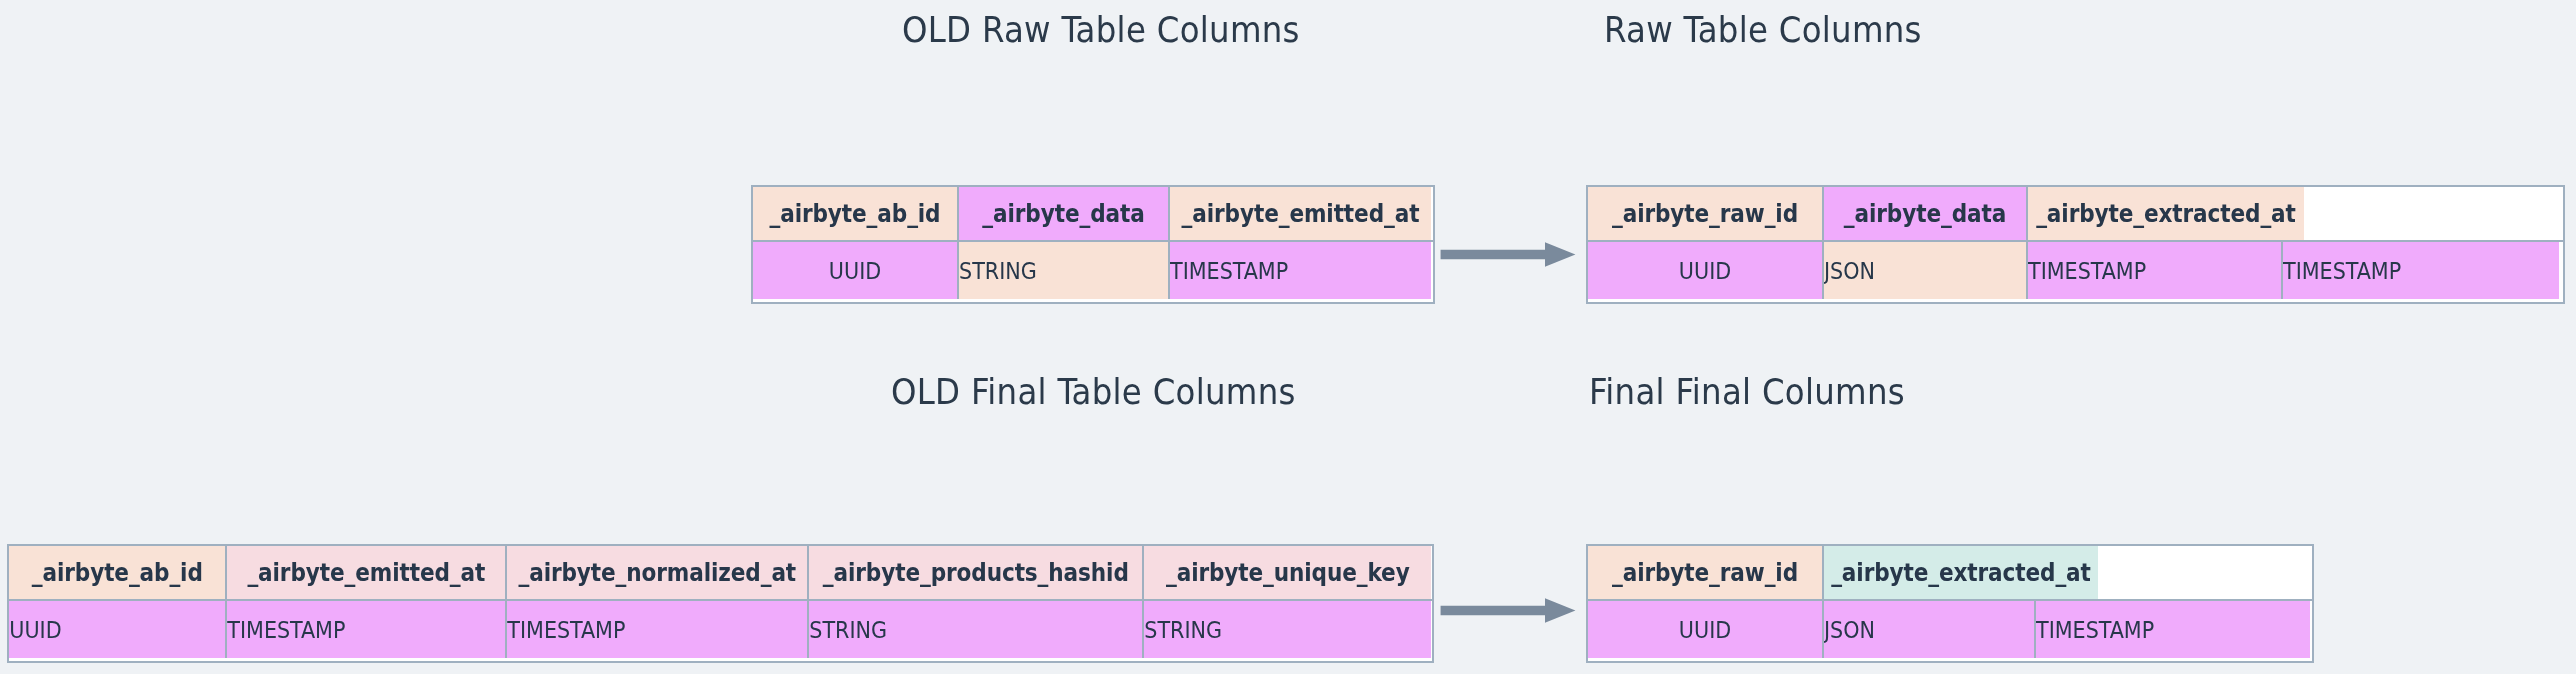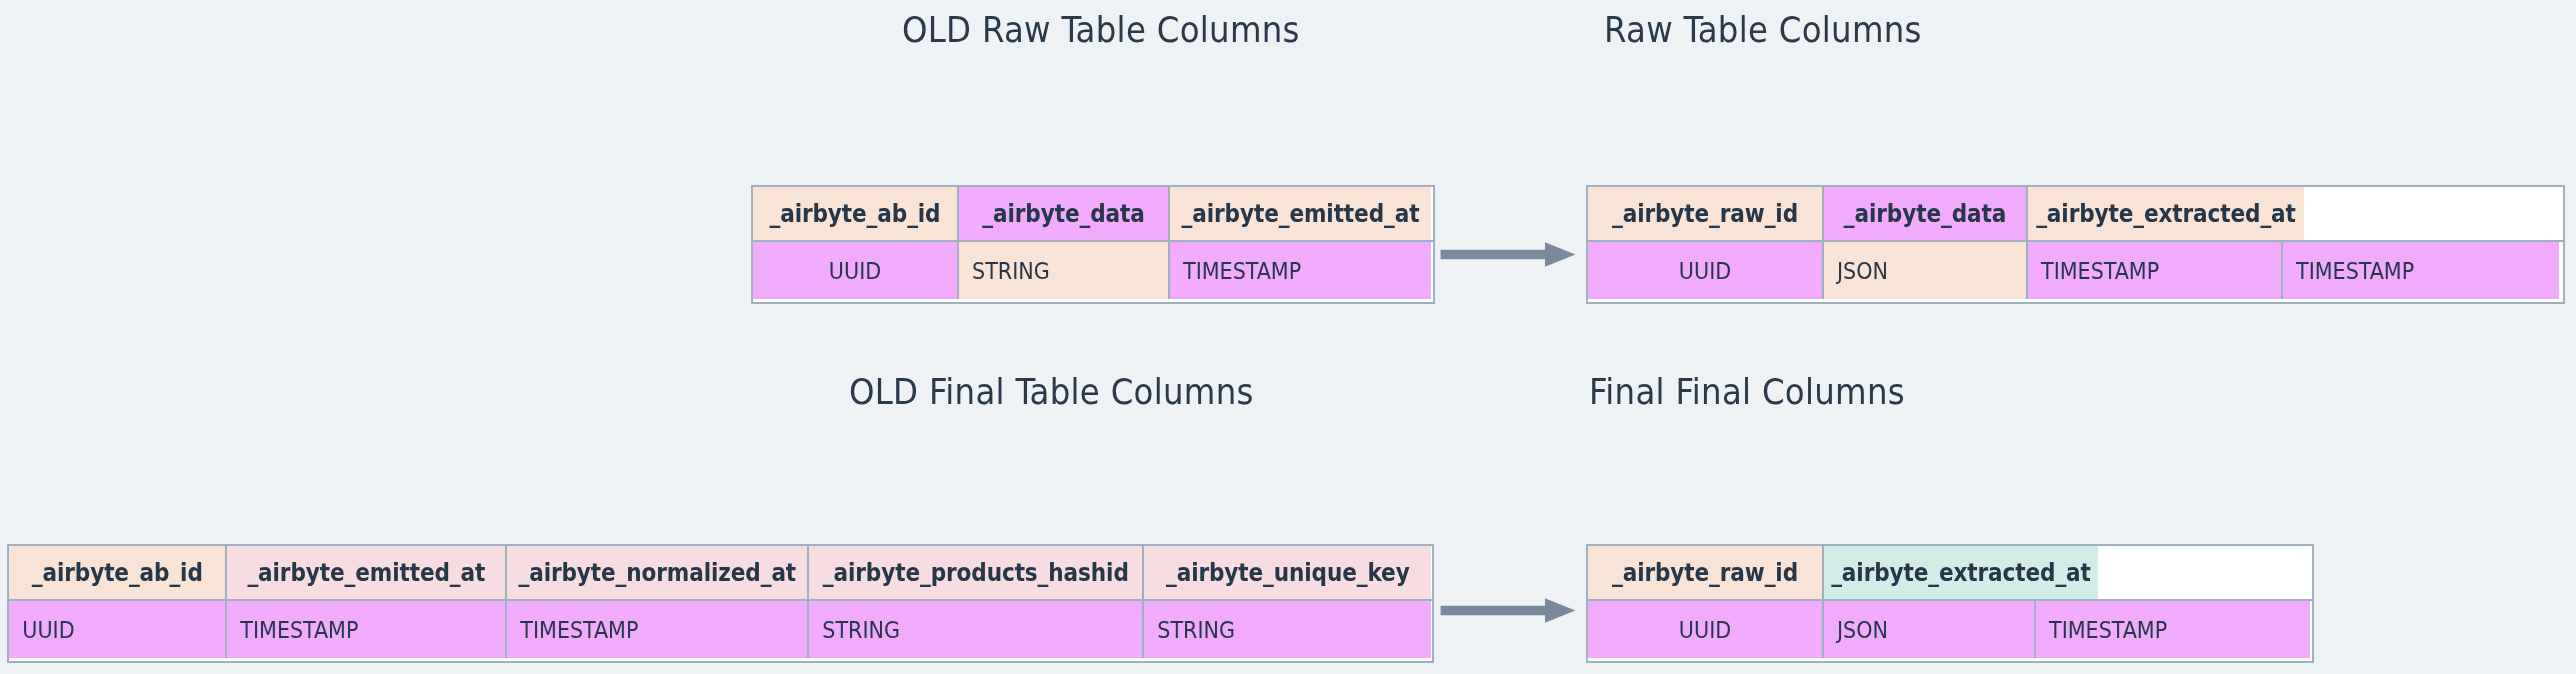--- a/index.html
+++ b/index.html
@@ -53,21 +53,20 @@
     font-size: 24px;
     font-weight: bold;
     justify-content: center;
     letter-spacing: -0.1px;
   }
   .row.body .cell {
     height: 57px;
     font-size: 23px;
     font-weight: 400;
     justify-content: flex-start;
-    padding-left: 13px;
   }
   .cell + .cell { border-left: 2.9px solid #9fb0c0; }
 
   .c-white  { background: #f0abfc; }
   .c-peach  { background: #f9e2d6; }
   .c-teal   { background: #d4ece8; }
   .c-pink   { background: #f7dce1; }
 
   
   .row.body .cell.center { justify-content: center; padding-left: 0; }
@@ -78,21 +77,21 @@
     height: 29px;
   }
 </style>
 </head>
 <body>
 
 <div class="title" style="left:902px; top:8.7px;">OLD Raw Table Columns</div>
 
 <div class="title" style="left:1604px; top:8.7px;">Raw Table Columns</div>
 
-<div class="title" style="left:849px; top:371px;">OLD Final Table Columns</div>
+<div class="title" style="left:891px; top:371px;">OLD Final Table Columns</div>
 
 <div class="title" style="left:1589px; top:371px;">Final Final Columns</div>
 
 <div class="tbl" style="left:751px; top:185px; width:684px; height:119px;">
   <div class="row head">
     <div class="cell c-peach" style="width:204px">_airbyte_ab_id</div>
     <div class="cell c-white" style="width:211px">_airbyte_data</div>
     <div class="cell c-peach" style="width:263px">_airbyte_emitted_at</div>
   </div>
   <div class="row body">

